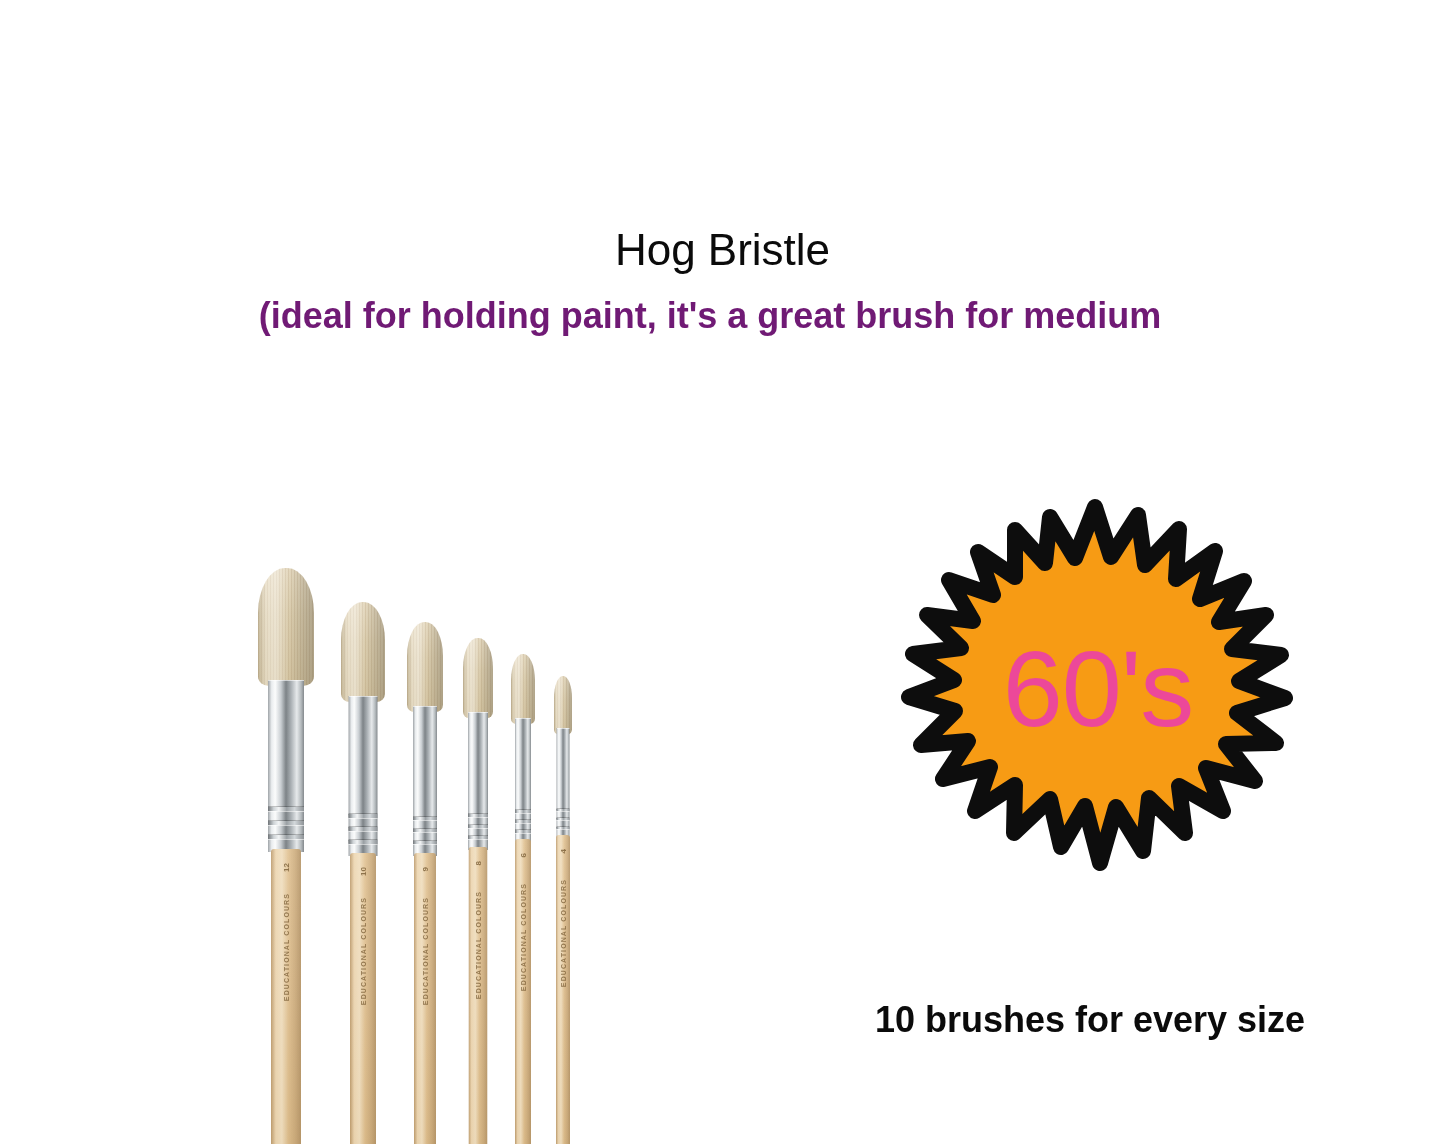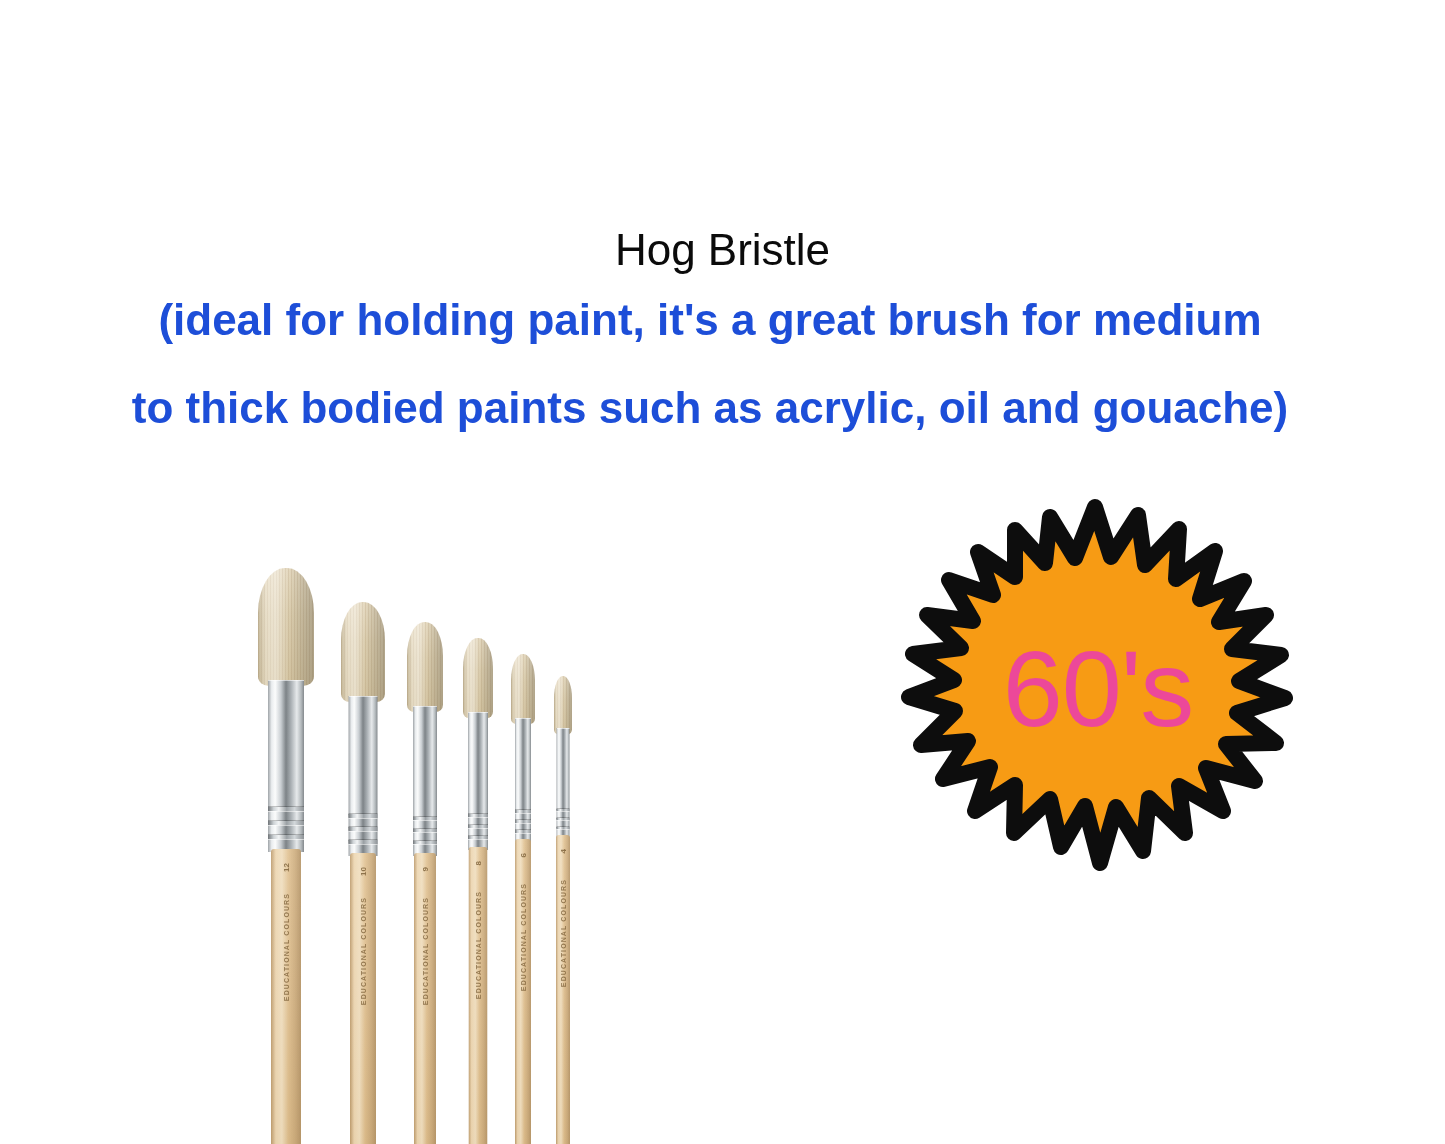--- a/index.html
+++ b/index.html
@@ -43,24 +43,24 @@
     line-height: 1;
     font-weight: 400;
     color: #0b0b0b;
     white-space: nowrap;
   }
   .desc {
     position: absolute;
     left: 0;
     width: 1420px;
     text-align: center;
-    font-size: 44px;
-    line-height: 1;
-    font-weight: 700;
-    color: #1d4ed8;
+    font-size: 36px;
+    line-height: 1;
+    font-weight: 700;
+    color: #701a75;
     white-space: nowrap;
   }
   .desc.l1 { top: 298px; }
   .desc.l2 { top: 386px; }
 
   
   .assorted {
     position: absolute;
     left: 845px;
     top: 908px;
@@ -210,21 +210,20 @@
     font-weight: 700;
   }
 </style>
 </head>
 <body>
 
 <div id="page">
 
   <div class="subtitle">Hog Bristle</div>
   <div class="desc l1">(ideal for holding paint, it's a great brush for medium</div>
-  <div class="desc l2">to thick bodied paints such as acrylic, oil and gouache)</div>
 
   <div class="brushes">
       <div class="brush" style="left: -4px; width: 80px; height: 594px;">
         <div class="bristle" style="width: 56px; height: 118px; top: 18px;"></div>
         <div class="ferrule" style="width: 36px; height: 172px; top: 130px;">
           <div class="crimp" style="top: 127.28px; height: 4px;"></div>
           <div class="crimp" style="top: 141.04px; height: 4px;"></div>
           <div class="crimp" style="top: 154.8px; height: 4px;"></div>
         </div>
         <div class="handle" style="width: 30px; top: 299px; height: 295px;">
@@ -294,14 +293,15 @@
       </div>
     </div>
 
   <div class="burst">
     <svg viewBox="0 0 400 380" preserveAspectRatio="none">
       <polygon points="200,12 216,62 243,20 250,70 284,34 281,84 320,56 305,104 349,86 324,127 371,120 337,154 386,160 344,186 390,203 342,218 381,248 331,249 360,286 311,273 328,316 284,291 290,338 254,303 248,356 221,312 205,368 190,311 166,352 155,304 119,338 120,290 80,316 95,272 48,284 73,246 26,250 60,216 14,202 59,185 18,159 66,153 32,120 78,126 54,85 98,100 83,57 120,82 120,35 150,68 155,22 180,63" fill="#F79B14" stroke="#0d0d0d" stroke-width="16" stroke-linejoin="round"></polygon>
     </svg>
     <div class="burst-label">60's</div>
   </div>
 
+  <div class="assorted-line a1">10 brushes for every size</div>
 
 </div>
 
 </body></html>

